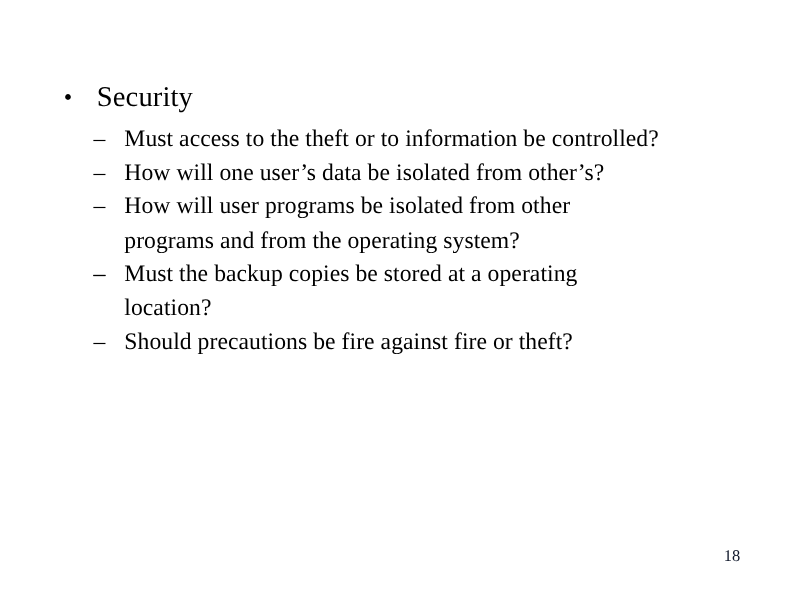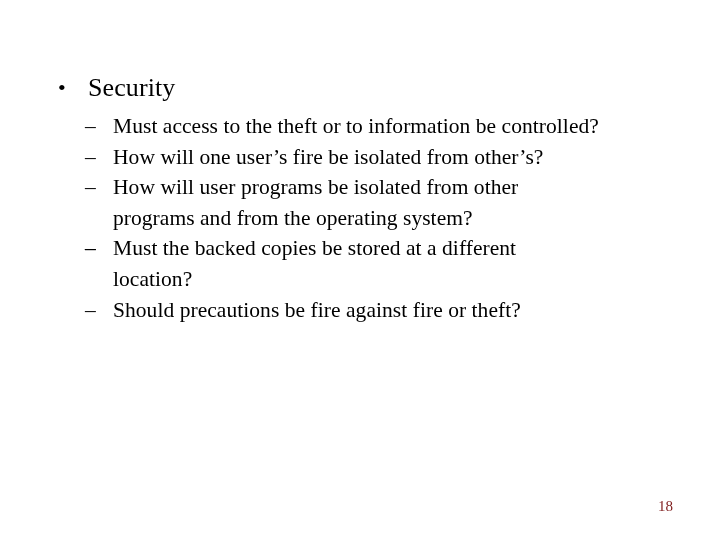--- a/index.html
+++ b/index.html
@@ -89,21 +89,21 @@
     display: block;
   }
 
   
   #page-number {
     position: absolute;
     right: 47px;
     bottom: 25px;
     font-size: 15px;
     line-height: 17px;
-    color: #7f1d1d;
+    color: #0f172a;
     font-family: "Liberation Serif", "DejaVu Serif", serif;
   }
 </style>
 </head>
 <body>
 
 <div id="slide">
 
   <div id="content-body">
 
@@ -114,35 +114,35 @@
 
     <ul id="sublist">
 
       <li class="bullet-l2">
         <span class="marker">–</span>
         <span class="bullet-text">Must access to the theft or to information be controlled?</span>
       </li>
 
       <li class="bullet-l2">
         <span class="marker">–</span>
-        <span class="bullet-text">How will one user’s fire be isolated from other’s?</span>
+        <span class="bullet-text">How will one user’s data be isolated from other’s?</span>
       </li>
 
       <li class="bullet-l2">
         <span class="marker">–</span>
         <span class="bullet-text">How will user programs be isolated from other programs and from the operating system?</span>
       </li>
 
       <li class="bullet-l2">
         <span class="marker">–</span>
       </li>
 
       <li class="bullet-l2">
         <span class="marker">–</span>
-        <span class="bullet-text">Must the backed copies be stored at a different location?</span>
+        <span class="bullet-text">Must the backup copies be stored at a operating location?</span>
       </li>
 
       <li class="bullet-l2">
         <span class="marker">–</span>
         <span class="bullet-text">Should precautions be fire against fire or theft?</span>
       </li>
 
     </ul>
 
   </div>

